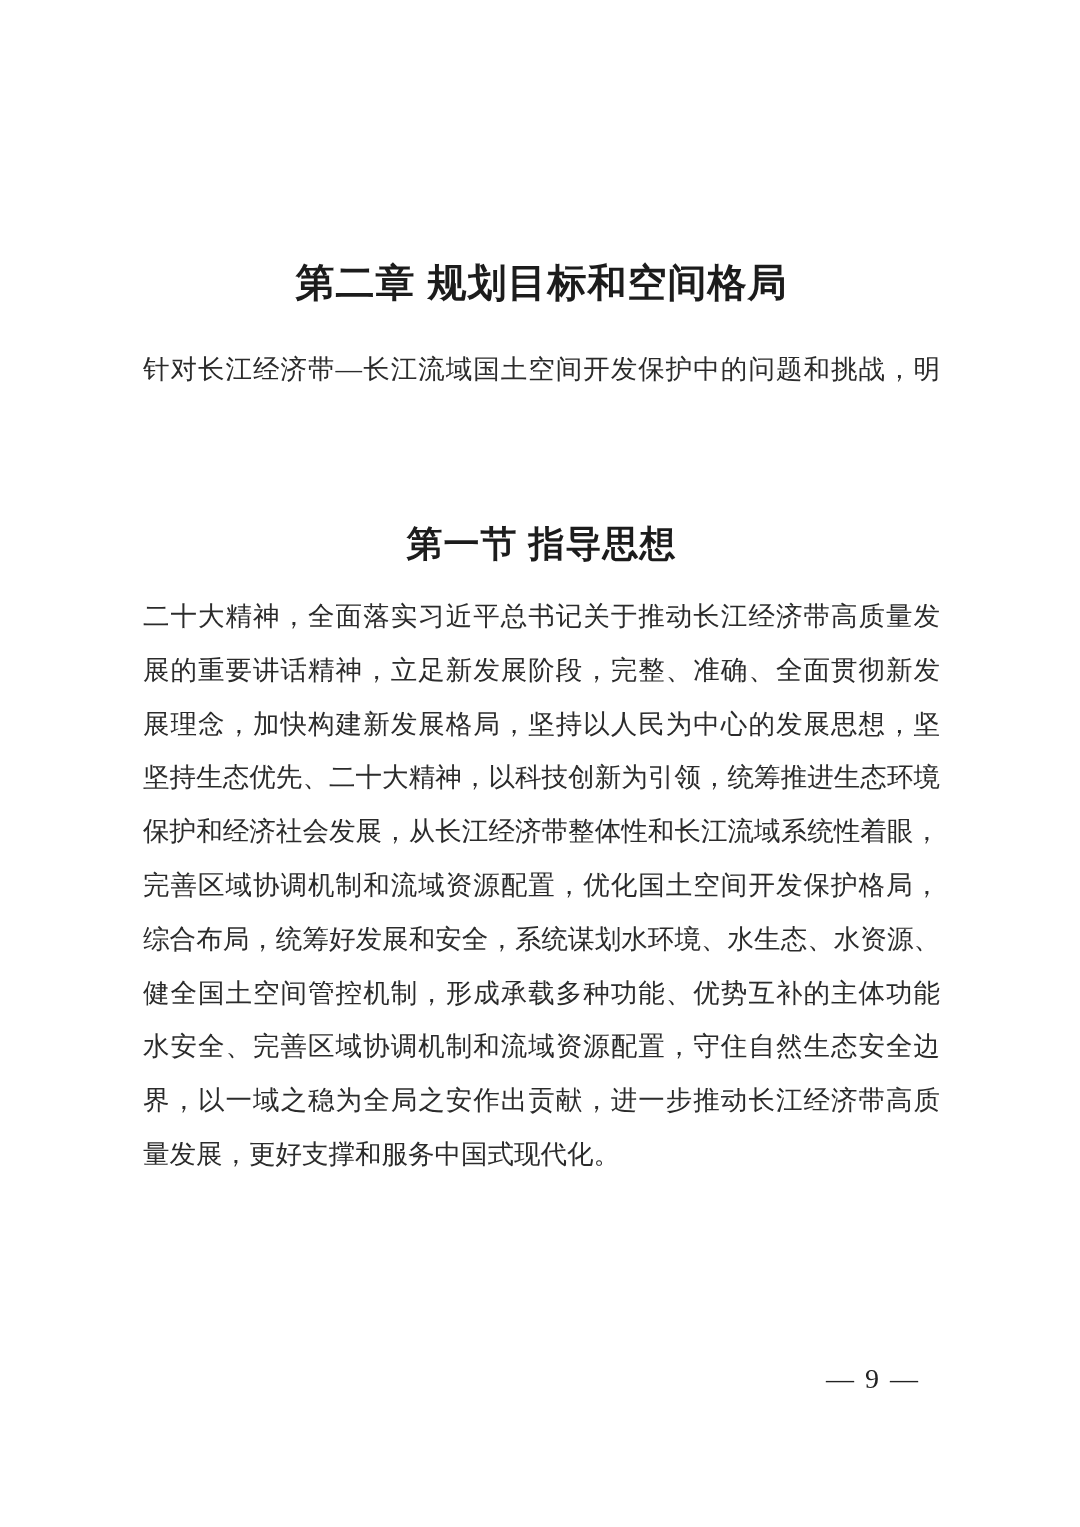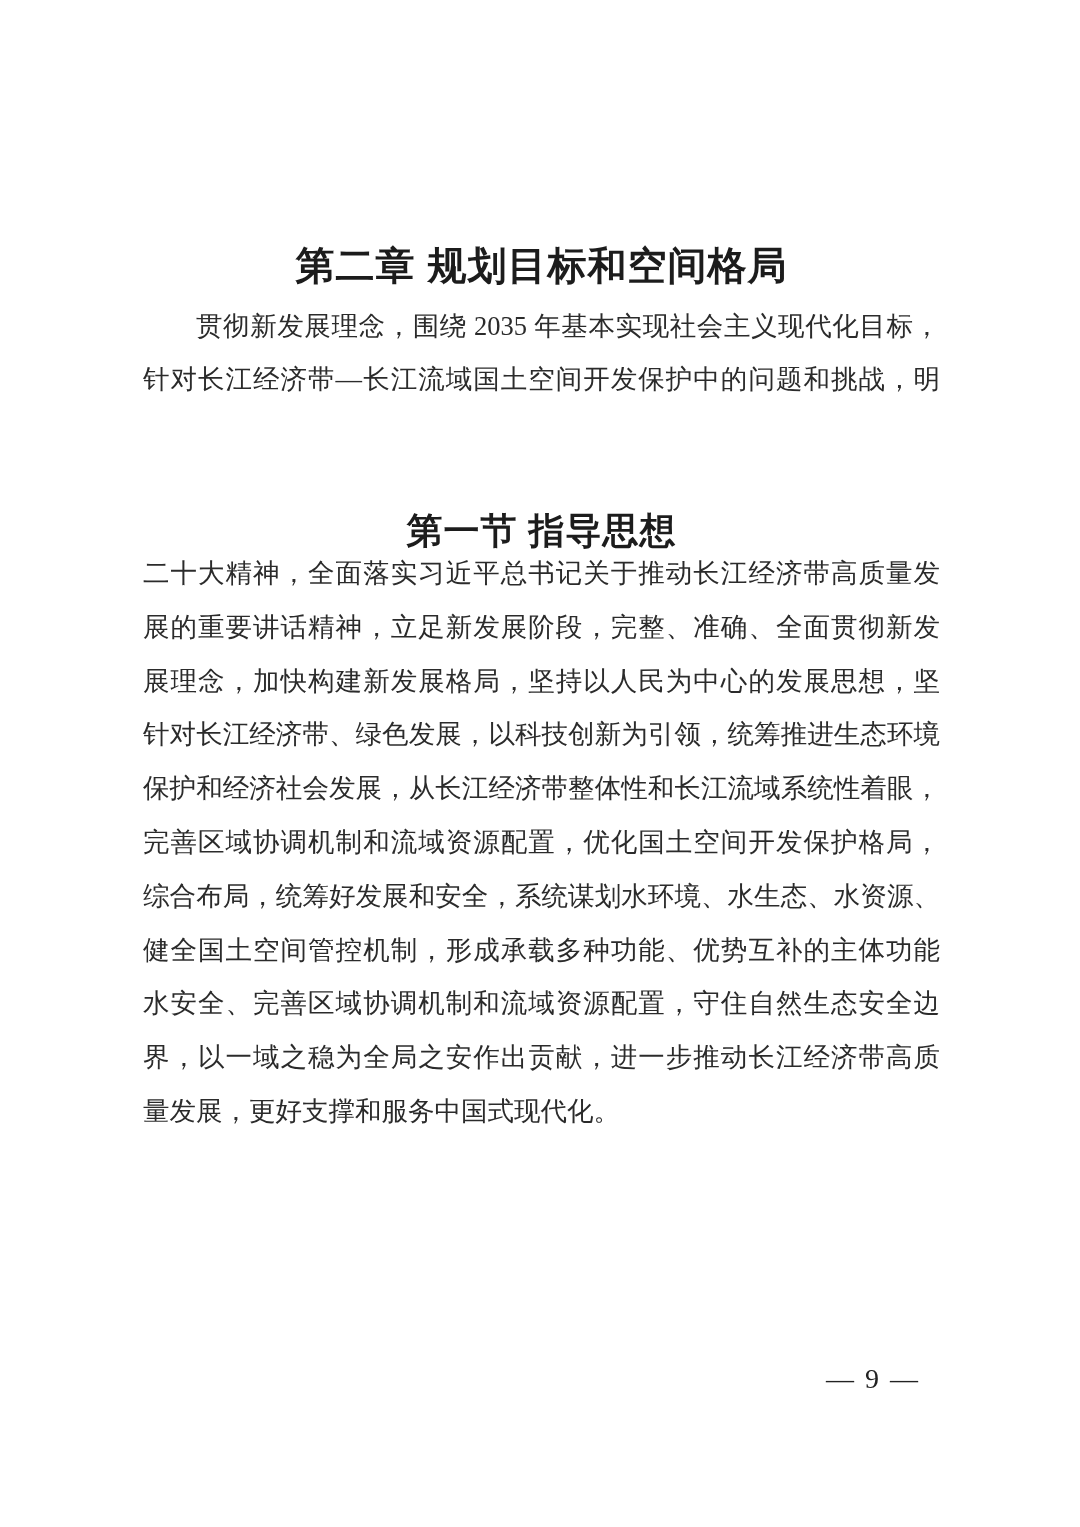--- a/index.html
+++ b/index.html
@@ -12,20 +12,21 @@
     width: 1080px;
     height: 1527px;
     margin: 0 auto;
     background: #ffffff;
     overflow: hidden;
   }
   .content-col {
     position: absolute;
     left: 143px;
     width: 797px;
+    margin-top: 43px;
   }
   .chapter-title {
     top: 216px;
     text-align: center;
     font-family: "Liberation Sans", "DejaVu Sans", sans-serif;
     font-weight: 700;
     font-size: 39px;
     line-height: 48px;
     color: #1c1c1c;
     letter-spacing: 1px;
@@ -70,31 +71,30 @@
   }
 </style>
 </head>
 <body>
 
 <div class="page">
 
   <h1 class="content-col chapter-title">第二章 规划目标和空间格局</h1>
 
   <div class="content-col body-para para1">
-    <div class="body-line indent">贯彻新发展理念，围绕 2035 年基本实现社会主义现代化目标，</div>
     <div class="body-line">针对长江经济带—长江流域国土空间开发保护中的问题和挑战，明</div>
   </div>
 
   <h2 class="content-col section-title">第一节 指导思想</h2>
 
   <div class="content-col body-para para2">
     <div class="body-line">二十大精神，全面落实习近平总书记关于推动长江经济带高质量发</div>
     <div class="body-line">展的重要讲话精神，立足新发展阶段，完整、准确、全面贯彻新发</div>
     <div class="body-line">展理念，加快构建新发展格局，坚持以人民为中心的发展思想，坚</div>
-    <div class="body-line">针对长江经济带、绿色发展，以科技创新为引领，统筹推进生态环境</div>
+    <div class="body-line">坚持生态优先、二十大精神，以科技创新为引领，统筹推进生态环境</div>
     <div class="body-line">保护和经济社会发展，从长江经济带整体性和长江流域系统性着眼，</div>
     <div class="body-line">完善区域协调机制和流域资源配置，优化国土空间开发保护格局，</div>
     <div class="body-line">综合布局，统筹好发展和安全，系统谋划水环境、水生态、水资源、</div>
     <div class="body-line">健全国土空间管控机制，形成承载多种功能、优势互补的主体功能</div>
     <div class="body-line">水安全、完善区域协调机制和流域资源配置，守住自然生态安全边</div>
     <div class="body-line">界，以一域之稳为全局之安作出贡献，进一步推动长江经济带高质</div>
     <div class="body-line para-end">量发展，更好支撑和服务中国式现代化。</div>
   </div>
 
   <div class="page-number">— 9 —</div>

